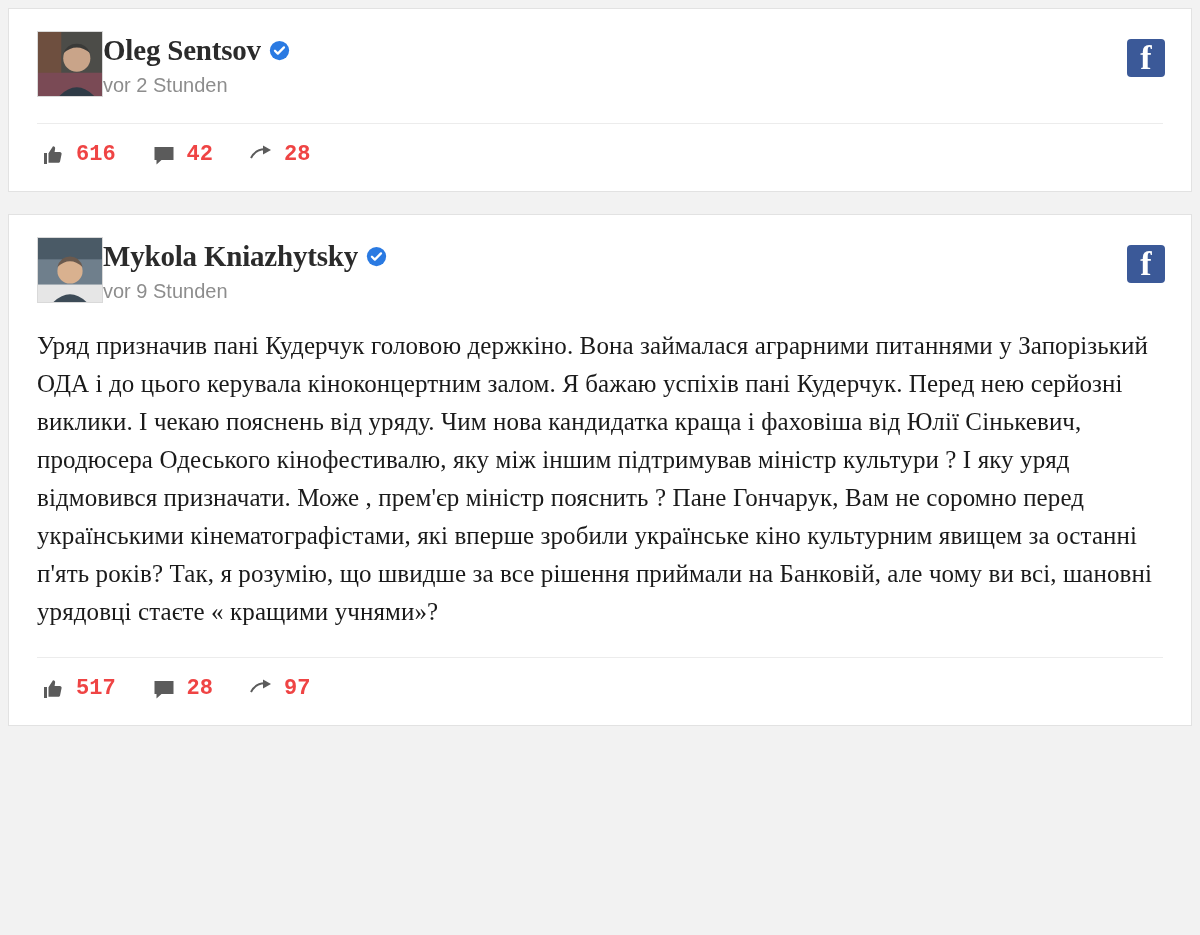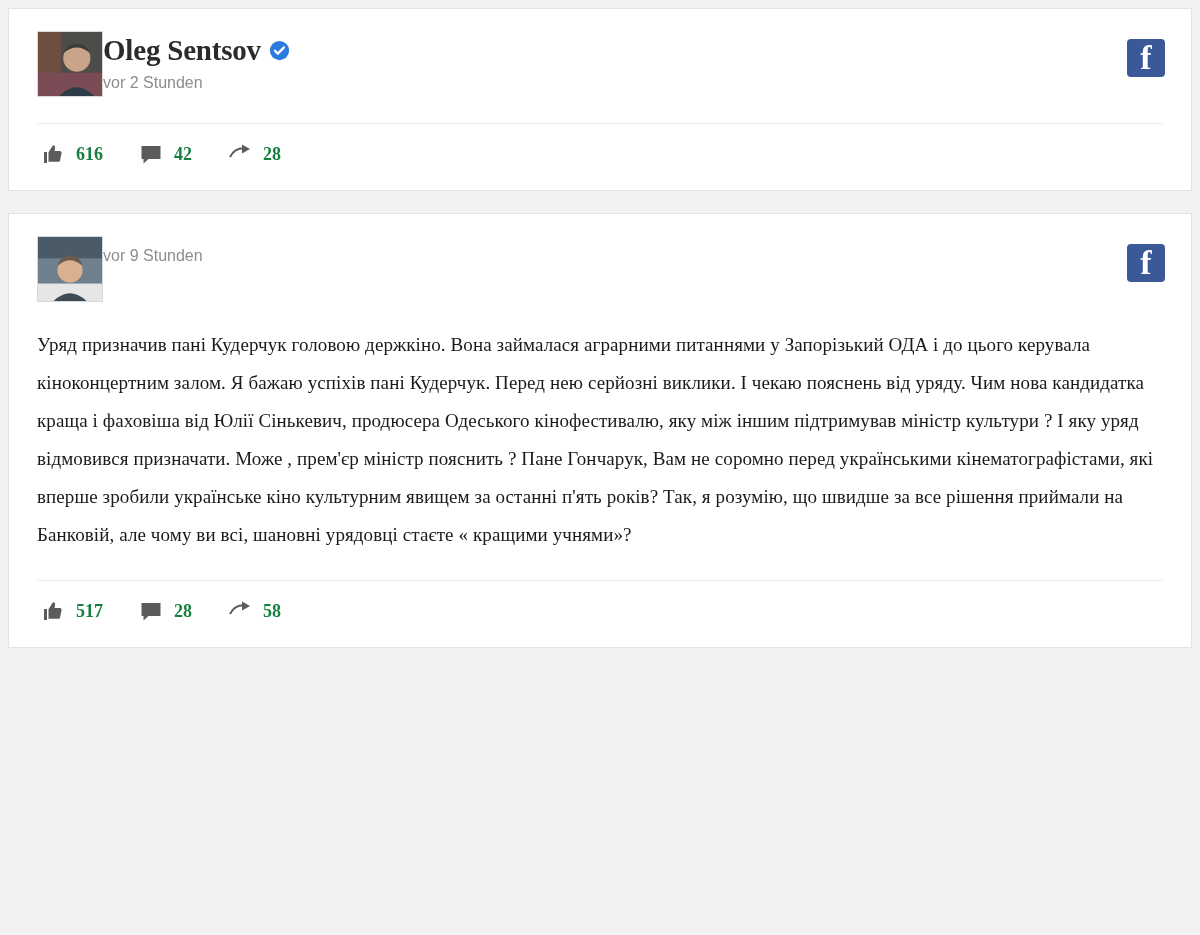--- a/index.html
+++ b/index.html
@@ -57,21 +57,21 @@
     line-height: 1.1;
   }
   .verified {
     width: 21px;
     height: 21px;
     flex: 0 0 21px;
     display: inline-block;
   }
   .timestamp {
     margin-top: 7px;
-    font-size: 16px;
+    font-size: 20px;
     color: #8d8d8d;
     font-family: "Liberation Sans", sans-serif;
   }
   .fb-badge {
     position: absolute;
     top: 30px;
     right: 26px;
     width: 38px;
     height: 38px;
     background: #3b5998;
@@ -107,26 +107,26 @@
     gap: 11px;
   }
   .stat-icon {
     width: 24px;
     height: 24px;
     display: inline-block;
     color: #5b5b5b;
   }
   .stat-icon svg { display: block; }
   .stat-value {
-    font-size: 18px;
-    color: #15803d;
-    font-family: Liberation Serif, serif;
+    font-size: 22px;
+    color: #ef4444;
+    font-family: Liberation Mono, monospace;
     font-weight: bold;
   }
-  .post.second .post-body { font-size: 19px; line-height: 38px; }
+  .post.second .post-body { font-size: 25px; line-height: 38px; }
 </style>
 </head>
 <body>
 
 <div class="page">
 
   <div class="post first">
     <div class="fb-badge">f</div>
 
     <div class="post-header">
@@ -195,20 +195,29 @@
         <svg viewBox="0 0 66 66" xmlns="http://www.w3.org/2000/svg" aria-hidden="true">
           <rect x="0" y="0" width="66" height="66" fill="#6f7f8c"></rect>
           <rect x="0" y="0" width="66" height="22" fill="#4a5a66"></rect>
           <rect x="0" y="48" width="66" height="18" fill="#e6e6e6"></rect>
           <circle cx="33" cy="34" r="13" fill="#d9b18f"></circle>
           <path d="M20 30 q13 -12 26 0 q-3 -11 -13 -11 q-10 0 -13 11z" fill="#6b5a4e"></path>
           <path d="M16 66 q17 -16 34 0z" fill="#3d4b57"></path>
         </svg>
       </div>
       <div class="author-block">
+        <div class="author-line">
+          <span class="author-name">Mykola Kniazhytsky</span>
+          <span class="verified">
+            <svg viewBox="0 0 24 24" xmlns="http://www.w3.org/2000/svg">
+              <circle cx="12" cy="12" r="11" fill="#2a7ae2"></circle>
+              <path d="M6.8 12.3 l3.3 3.3 l7.0 -7.2" fill="none" stroke="#ffffff" stroke-width="2.6" stroke-linecap="round" stroke-linejoin="round"></path>
+            </svg>
+          </span>
+        </div>
         <div class="timestamp">vor 9 Stunden</div>
       </div>
     </div>
 
     <div class="post-body">Уряд призначив пані Кудерчук головою держкіно. Вона займалася аграрними питаннями у Запорізький ОДА і до цього керувала кіноконцертним залом. Я бажаю успіхів пані Кудерчук. Перед нею серйозні виклики. І чекаю пояснень від уряду. Чим нова кандидатка краща і фаховіша від Юлії Сінькевич, продюсера Одеського кінофестивалю, яку між іншим підтримував міністр культури ? І яку уряд відмовився призначати. Може , прем'єр міністр пояснить ? Пане Гончарук, Вам не соромно перед українськими кінематографістами, які вперше зробили українське кіно культурним явищем за останні п'ять років? Так, я розумію, що швидше за все рішення приймали на Банковій, але чому ви всі, шановні урядовці стаєте « кращими учнями»?</div>
 
     <div class="divider"></div>
 
     <div class="stats">
       <div class="stat">
@@ -228,18 +237,18 @@
         </span>
         <span class="stat-value">28</span>
       </div>
       <div class="stat">
         <span class="stat-icon">
           <svg viewBox="0 0 24 24" width="24" height="24" xmlns="http://www.w3.org/2000/svg">
             <path d="M2 15 C6 7 12 6 17 6.3" fill="none" stroke="#5b5b5b" stroke-width="2"></path>
             <path d="M14 2.5 L22 7 L14 11.5 z" fill="#5b5b5b"></path>
           </svg>
         </span>
-        <span class="stat-value">58</span>
+        <span class="stat-value">97</span>
       </div>
     </div>
   </div>
 
 </div>
 
 </body></html>

